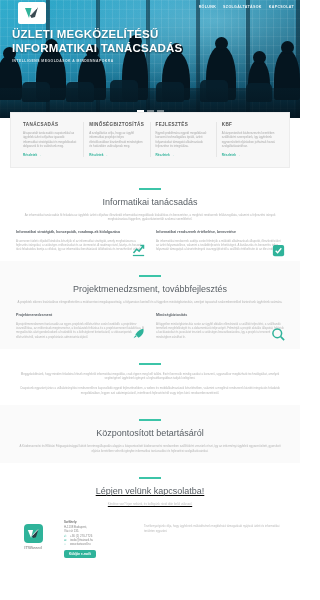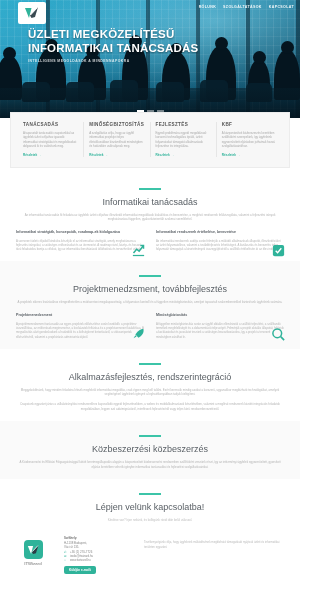--- a/index.html
+++ b/index.html
@@ -60,21 +60,21 @@
   }
   .hero-nav {
     position: absolute; right: 6px; top: 5px;
     display: flex; gap: 7px;
     font-size: 3.6px; letter-spacing: .35px;
     color: rgba(255,255,255,.92);
     text-transform: uppercase;
     font-weight: bold;
   }
   .hero-nav span { white-space: nowrap; cursor: pointer; }
-  .hero-text { position: absolute; left: 28px; top: 28px; z-index: 4; }
+  .hero-text { position: absolute; left: 12px; top: 28px; z-index: 4; }
   .hero-title {
     color: #fff; font-size: 11.5px; font-weight: bold;
     line-height: 13.5px; letter-spacing: .2px;
     text-shadow: 0 1px 2px rgba(0,0,0,.45);
   }
   .hero-sub {
     margin-top: 4px; color: rgba(255,255,255,.8);
     font-size: 3.4px; letter-spacing: .5px; font-weight: bold;
   }
   .hero-dots {
@@ -136,20 +136,21 @@
     width: 16px; height: 16px;
     display: flex; align-items: center; justify-content: center;
     color: #2fb39a;
   }
 
   
   .contact {
     padding: 14px 16px 8px; text-align: center;
     background: #ffffff;
     position: relative;
+    text-decoration: underline;
   }
   .worldmap {
     position: absolute; inset: 0;
     background:
       radial-gradient(circle at 20% 40%, #ededed 0 9px, transparent 10px),
       radial-gradient(circle at 28% 55%, #ededed 0 7px, transparent 8px),
       radial-gradient(circle at 46% 38%, #ededed 0 8px, transparent 9px),
       radial-gradient(circle at 52% 58%, #ededed 0 7px, transparent 8px),
       radial-gradient(circle at 68% 42%, #ededed 0 11px, transparent 12px),
       radial-gradient(circle at 82% 62%, #ededed 0 8px, transparent 9px);
@@ -315,28 +316,27 @@
               <circle cx="10" cy="10" r="7" stroke="#2fb39a" stroke-width="2.4" fill="none"></circle>
               <path d="M15.5 15.5 L21 21" stroke="#2fb39a" stroke-width="2.6"></path>
             </svg>
         </div>
       </div>
     </div>
   </div>
 
   <div class="section">
     <div class="sec-rule"></div>
-    <div class="sec-title">Alkalmazásfejlesztés, rendszerintegráció</div>
     <div class="sec-lead">Meggyőződésünk, hogy minden feladatra létezik megfelelő informatikai megoldás, csak éppen meg kell találni. Ezért keressük mindig azokat a korszerű, ugyanakkor megbízható technológiákat, amelyek segítségével ügyfeleink igényeit a leghatékonyabban tudjuk kielégíteni.</div>
     <div class="sec-lead">Csapatunk egyaránt jártas a vállalatirányítási rendszerekhez kapcsolódó egyedi fejlesztésekben, a webes és mobilalkalmazások készítésében, valamint a meglévő rendszerek közötti integrációs feladatok megoldásában, legyen szó adatmigrációról, interfészek fejlesztéséről vagy teljes körű rendszerbevezetésről.</div>
   </div>
 
   <div class="section grey">
     <div class="sec-rule"></div>
-    <div class="sec-title">Közbeszerzési közbeszerzés</div>
+    <div class="sec-title">Központosított betartásáról</div>
     <div class="sec-lead">A Közbeszerzési és Ellátási Főigazgatósággal kötött keretmegállapodás alapján a központosított közbeszerzési rendszerben szállítóként veszünk részt, így az intézményi ügyfelek egyszerűsített, gyorsított eljárás keretében vehetik igénybe informatikai tanácsadási és fejlesztési szolgáltatásainkat.</div>
   </div>
 
   <div class="contact">
     <div class="worldmap"></div>
     <div class="sec-rule"></div>
     <div class="sec-title">Lépjen velünk kapcsolatba!</div>
     <div class="contact-sub">Kérdése van? Írjon nekünk, és kollégánk rövid időn belül válaszol.</div>
   </div>
 

